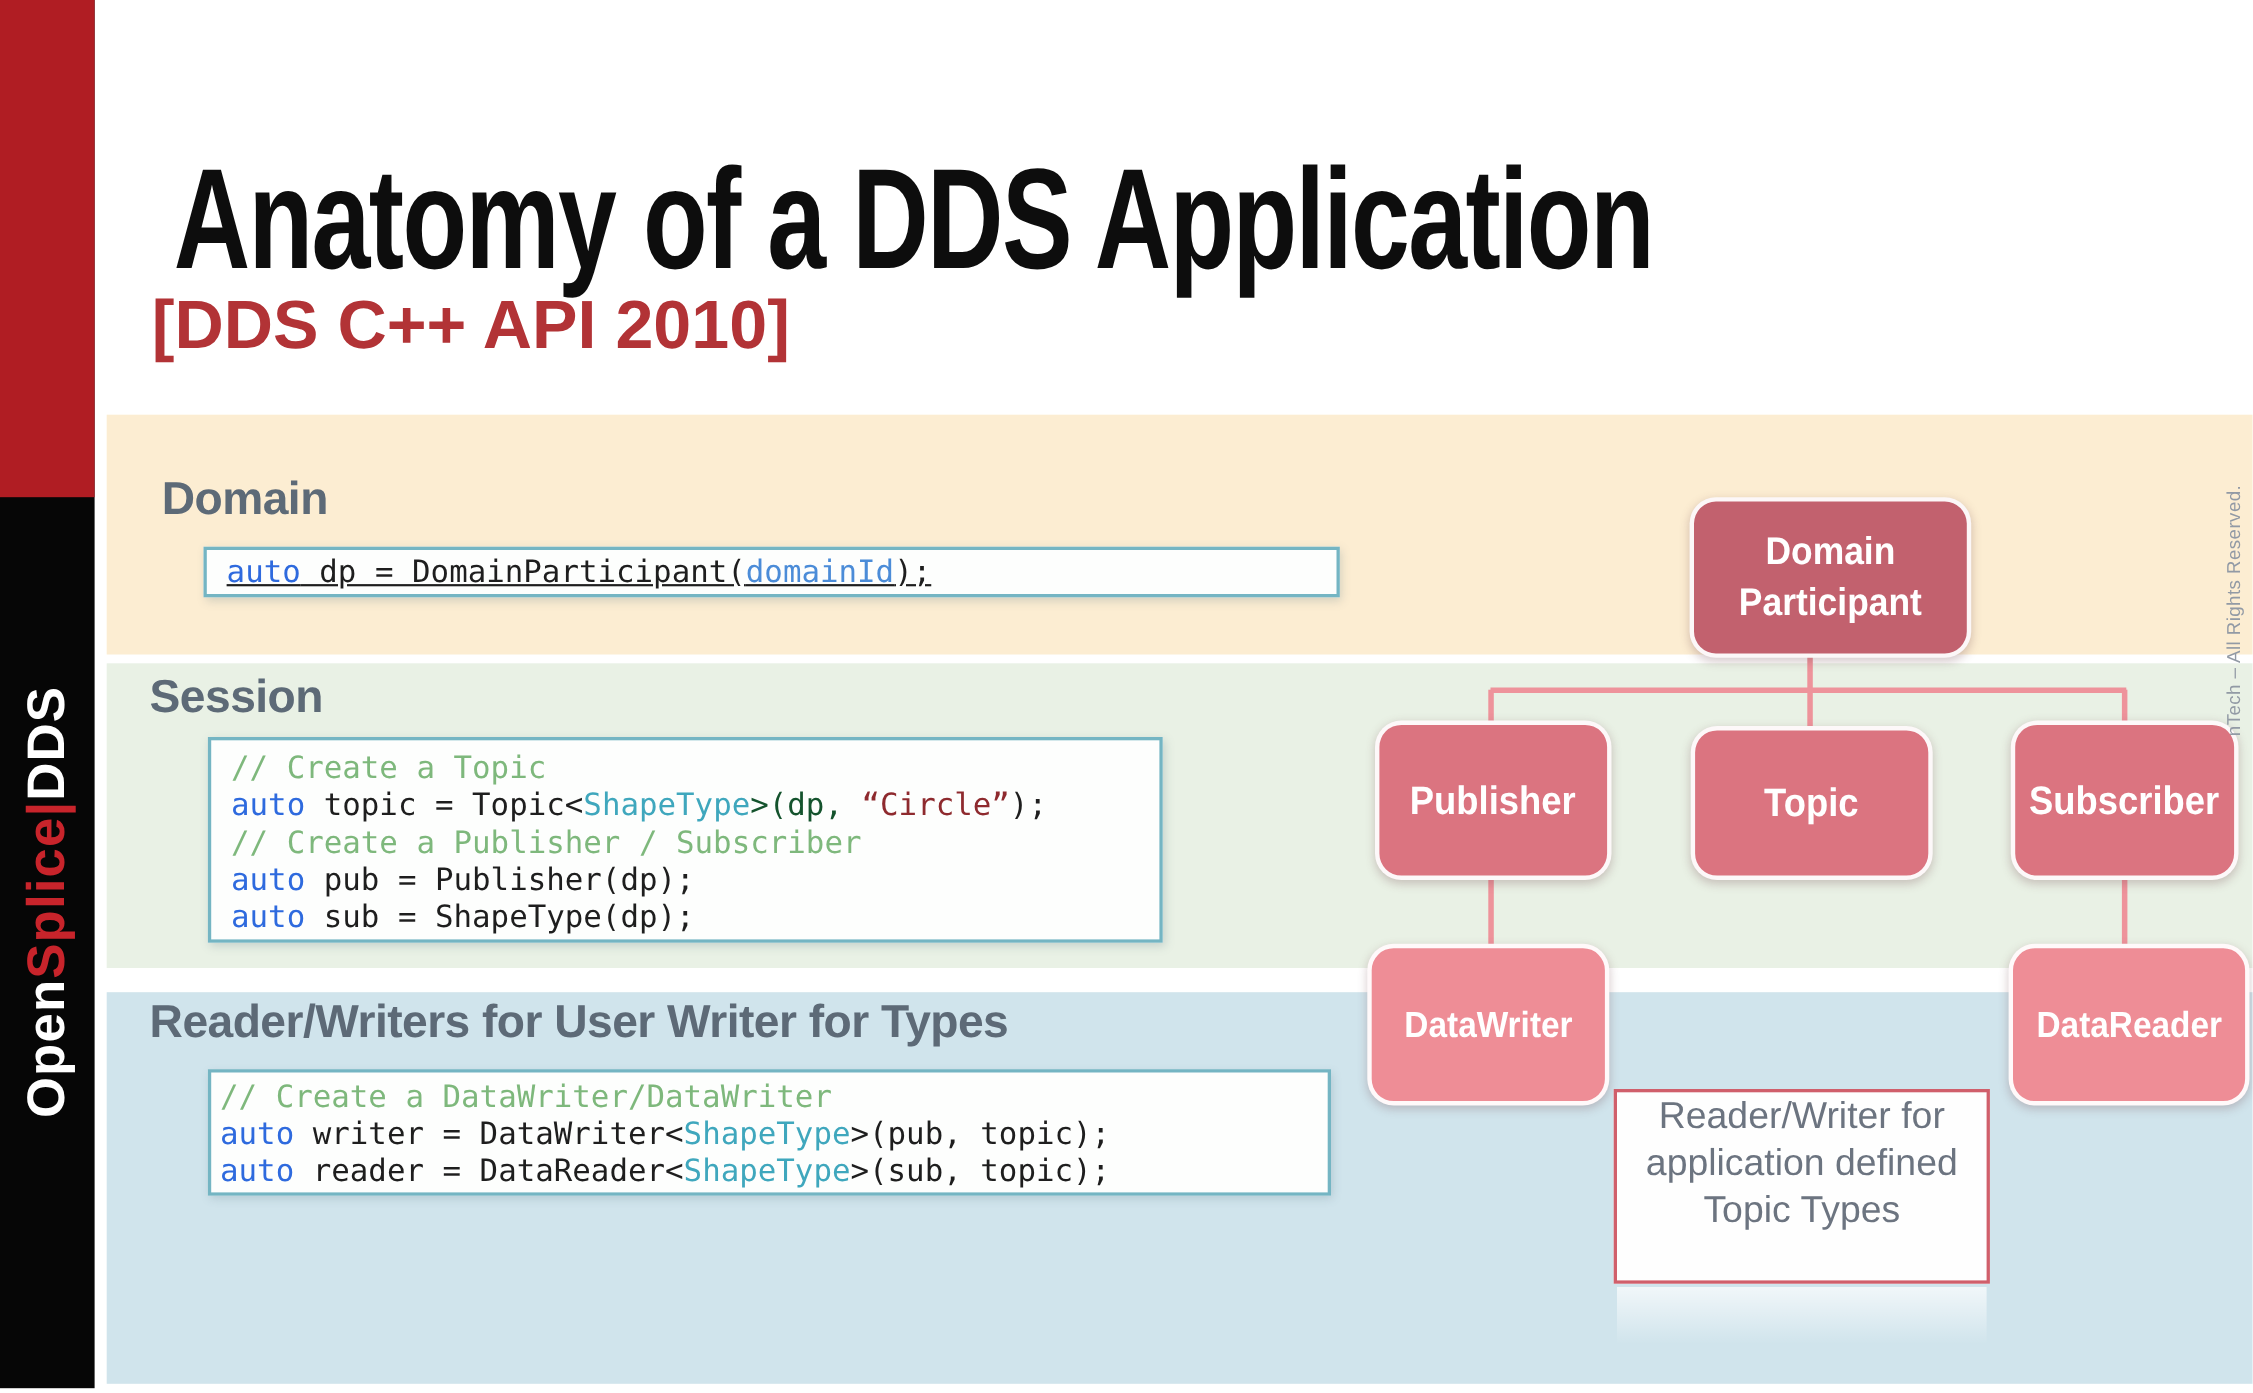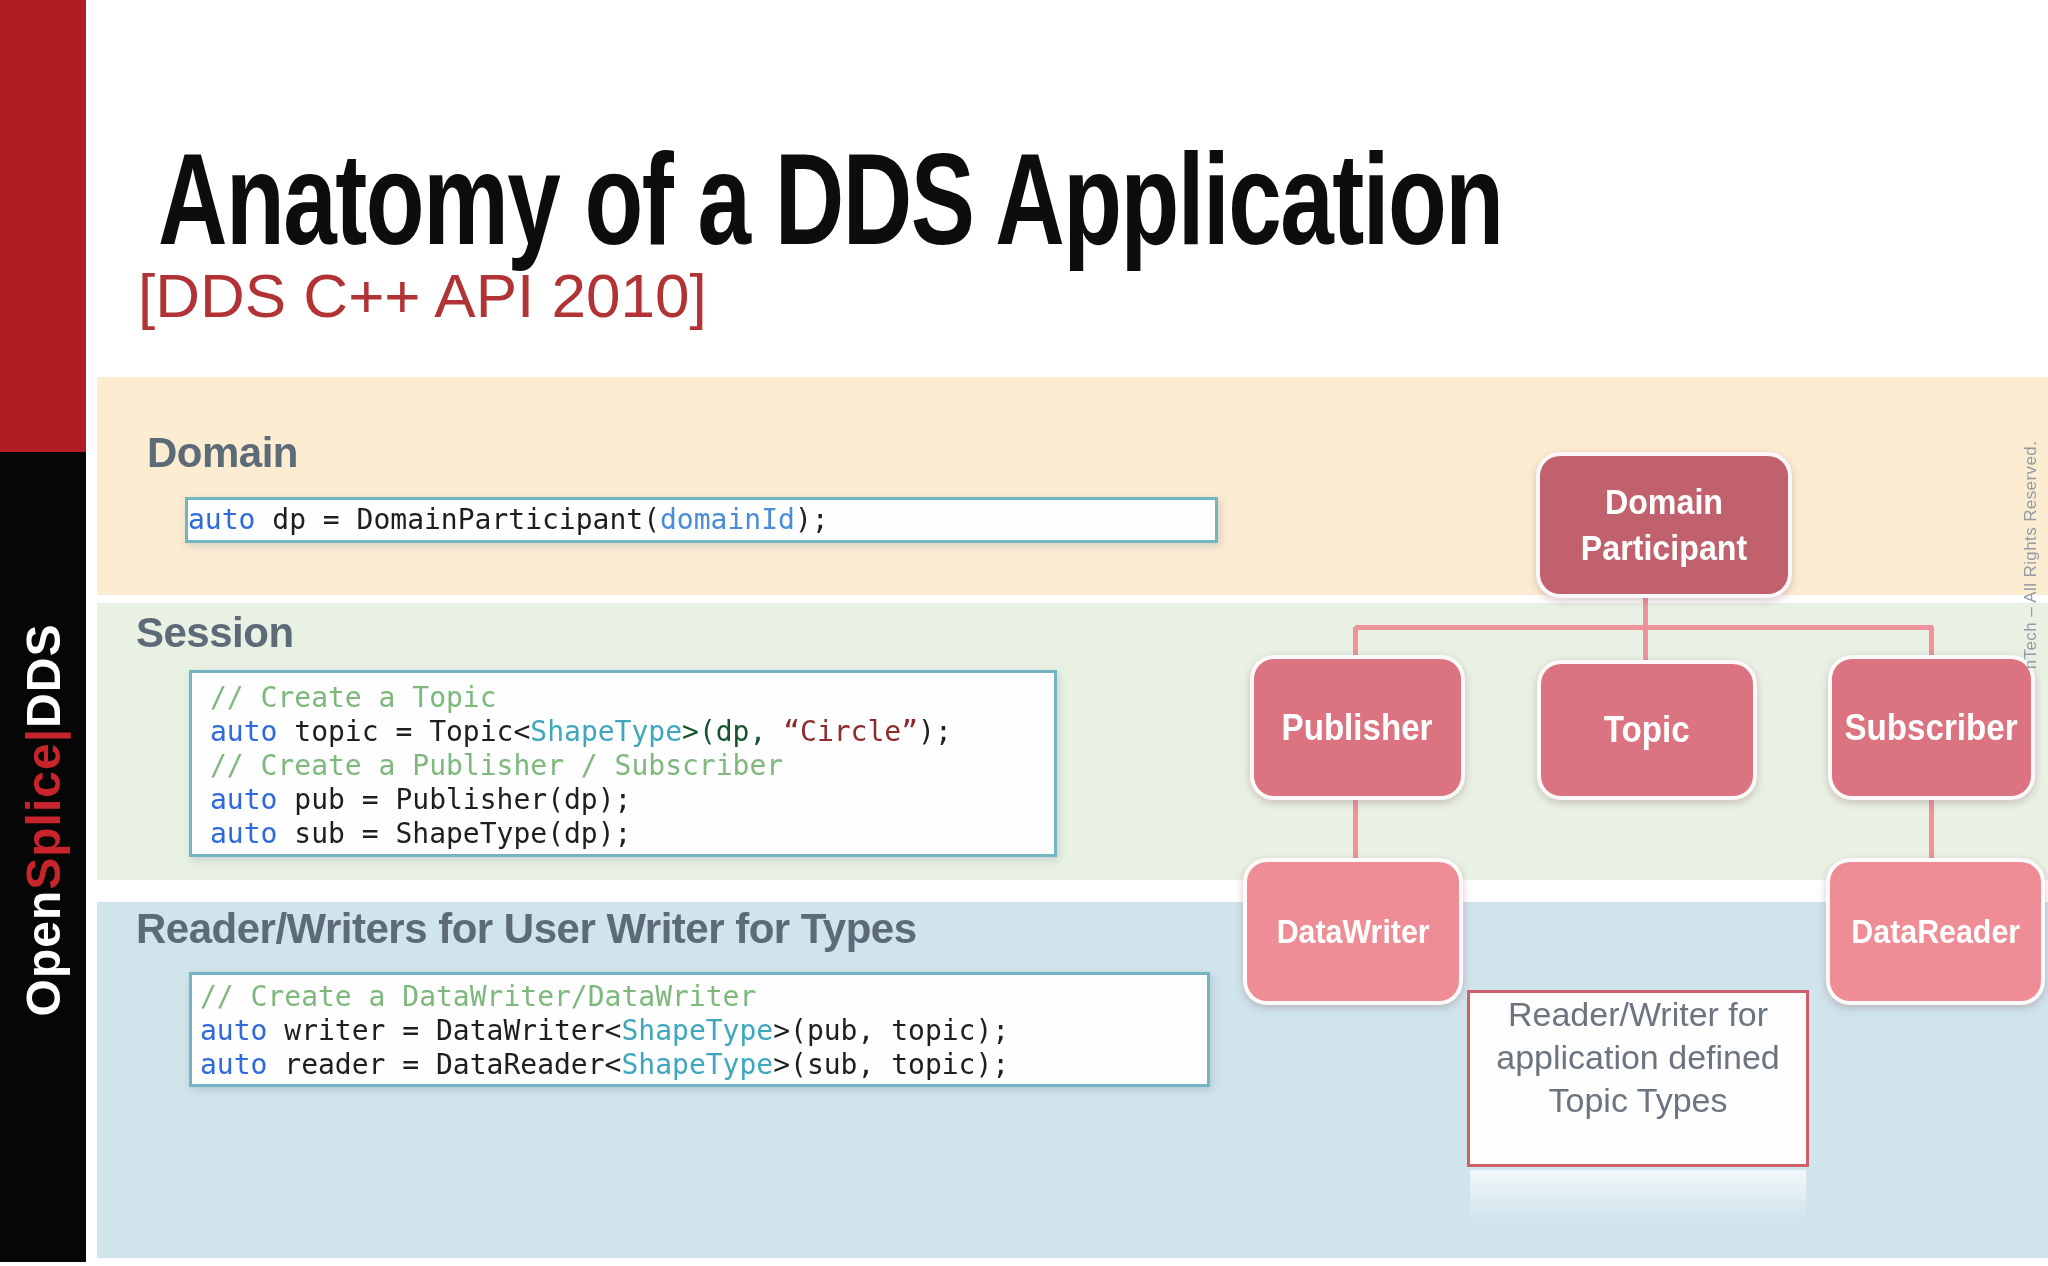--- a/index.html
+++ b/index.html
@@ -16,42 +16,42 @@
   }
   #brand .w{color:var(--c-brand-white,#ffffff);}
   #brand .r{color:var(--c-brand-red,#c02026);}
   
   #title{
     position:absolute;left:158px;top:134px;font-size:130px;font-weight:bold;line-height:1;
     color:var(--c-title-black,#101010);letter-spacing:-2px;white-space:nowrap;
     transform:scaleX(0.74);transform-origin:left top;
   }
   #subtitle{
-    position:absolute;left:138px;top:262px;font-size:62px;font-weight:400;line-height:1.1;
+    position:absolute;left:138px;top:262px;font-size:62px;font-weight:700;line-height:1.1;
     color:var(--c-subtitle-red,#b23336);white-space:nowrap;letter-spacing:0px;
   }
   
   .band{position:absolute;left:97px;width:1951px;}
   #band-domain{top:377px;height:218px;background:var(--c-band-cream,#fcedd2);}
   #band-session{top:603px;height:277px;background:var(--c-band-green,#e9f1e5);}
   #band-rw{top:902px;height:356px;background:var(--c-band-blue,#d0e4ec);}
   .sec-heading{
     position:absolute;font-size:42px;font-weight:bold;line-height:1;
     color:var(--c-heading-gray,#5d6a77);white-space:nowrap;letter-spacing:-0.5px;
   }
   #heading-domain{left:147px;top:432px;}
   #heading-session{left:136px;top:612px;}
   #heading-rw{left:136px;top:908px;}
   
   .code-box{
     position:absolute;background:#fdfefd;border:3px solid var(--c-codebox-border,#74b5c3);
     box-sizing:border-box;box-shadow:2px 3px 8px rgba(90,120,130,0.25);
     font-family:"DejaVu Sans Mono","Liberation Mono",monospace;font-size:28px;color:var(--c-code-plain,#1e1e1e);
   }
-  #code-domain{left:185px;top:497px;width:1033px;height:46px;line-height:40px;padding:0 0;}
+  #code-domain{left:185px;top:497px;width:1033px;height:46px;line-height:40px;padding:0 18px;text-decoration:underline;}
   #code-session{left:189px;top:670px;width:868px;height:187px;line-height:34px;padding:8px 18px;}
   #code-rw{left:189px;top:972px;width:1021px;height:115px;line-height:34px;padding:5px 8px;}
   .code-line{white-space:pre;}
   
   .node{
     position:absolute;box-sizing:border-box;border:4px solid rgba(255,255,255,0.95);
     border-radius:24px;display:flex;align-items:center;justify-content:center;
     color:#ffffff;font-weight:bold;text-align:center;
     box-shadow:0 3px 9px rgba(110,70,75,0.28);
   }

